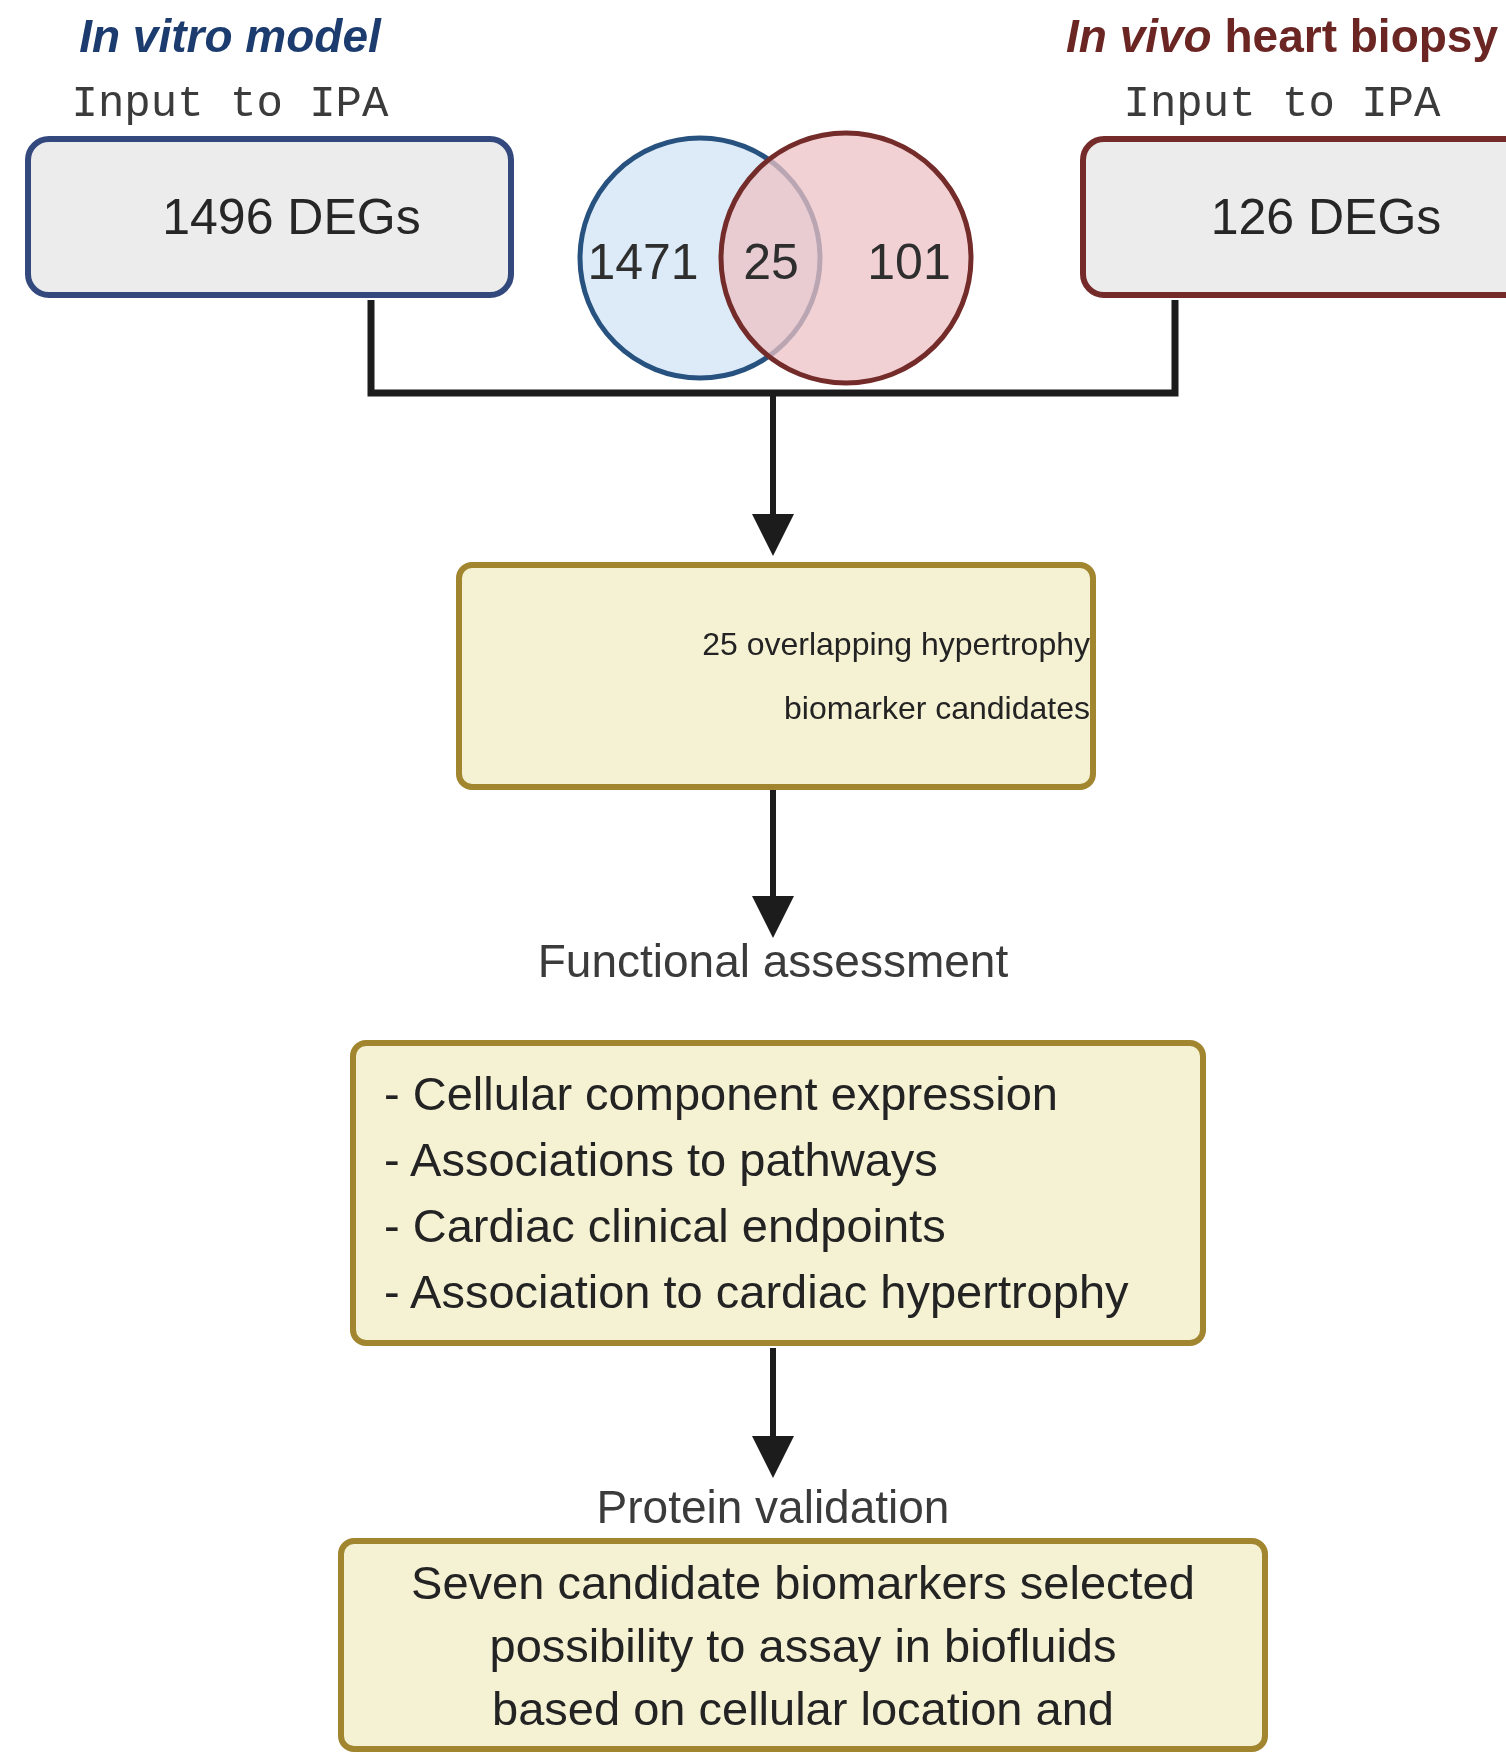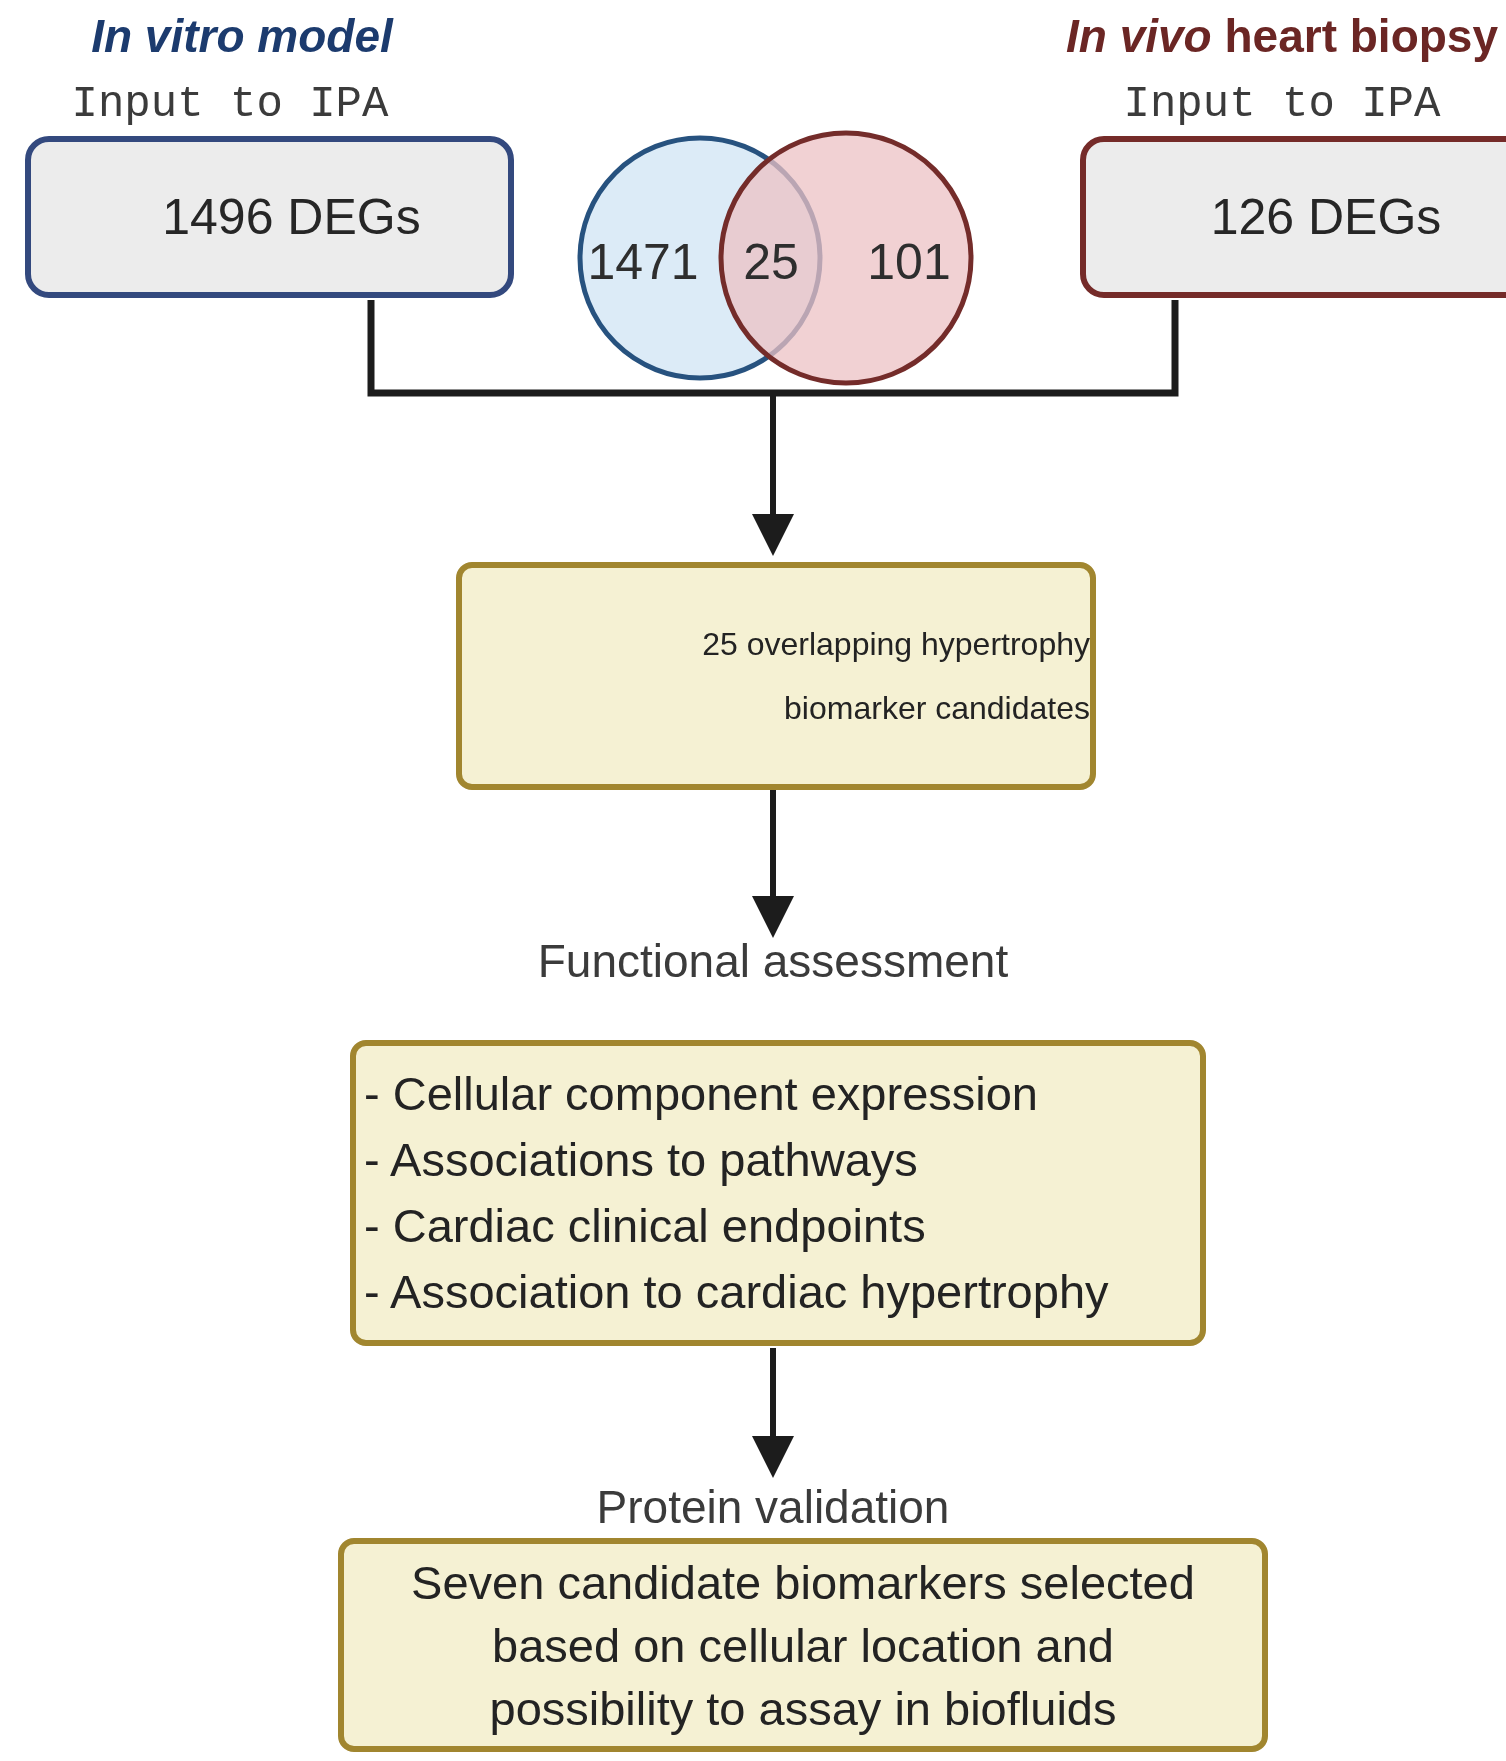--- a/index.html
+++ b/index.html
@@ -12,21 +12,21 @@
     --venn_red_fill:rgba(236,193,196,0.75); --venn_red_stroke:#742c2a;
   }
   html,body{margin:0;padding:0;background:#ffffff;}
   .canvas{
     position:relative;width:1506px;height:1761px;background:#fff;overflow:hidden;
     font-family:"Liberation Sans","DejaVu Sans",sans-serif;
   }
   .abs{position:absolute;}
   .center-text{text-align:center;}
   .branch-title{top:6px;width:460px;font-size:46px;font-weight:bold;line-height:60px;}
-  .branch-title.left{left:12px;color:var(--navy_text,#1c3b6e);font-style:italic;}
+  .branch-title.left{left:0;color:var(--navy_text,#1c3b6e);font-style:italic;}
   .branch-title.right{left:1052px;color:var(--maroon_text,#6b2624);}
   .branch-title.right .it{font-style:italic;}
   .branch-sub{top:76px;width:460px;font-size:44px;line-height:56px;color:var(--label_text,#3b3b3b);font-family:Liberation Mono, monospace;}
   .branch-sub.left{left:0;}
   .branch-sub.right{left:1052px;}
   .deg-box{
     top:136px;height:150px;background:var(--gray_fill,#ececec);
     border:6px solid;border-radius:24px;
     display:flex;align-items:center;justify-content:center;
     font-size:50px;color:#262626;padding-left:44px;
@@ -41,21 +41,21 @@
   .wires .venn-right{fill:var(--venn_red_fill,rgba(236,193,196,.75));stroke:var(--venn_red_stroke,#742c2a);stroke-width:5px;}
   .venn-num{
     transform:translate(-50%,-50%);font-size:50px;color:var(--venn_num,#2e2e2e);white-space:nowrap;
   }
   .ybox{
     background:var(--yellow_fill,#f5f1d3);border:6px solid var(--gold_border,#a1862f);
     border-radius:16px;color:var(--box_text,#232323);
     display:flex;flex-direction:column;justify-content:center;box-sizing:border-box;
   }
   .ybox.box1{left:456px;top:562px;width:640px;height:228px;align-items:flex-end;font-size:32px;line-height:64px;}
-  .ybox.box2{left:350px;top:1040px;width:856px;height:306px;padding-left:8px;font-size:47px;line-height:66px;}
+  .ybox.box2{left:350px;top:1040px;width:856px;height:306px;padding-left:28px;font-size:47px;line-height:66px;}
   .ybox.box3{left:318px;top:1538px;width:930px;height:214px;align-items:center;font-size:47px;line-height:63px;margin-left:20px;}
   .flow-label{left:273px;width:1000px;font-size:46px;line-height:54px;color:var(--label_text,#3b3b3b);}
   .flow-label.functional{top:934px;}
   .flow-label.protein{top:1480px;}
   .bullet{white-space:nowrap;}
 </style>
 </head>
 <body>
 
 <div class="canvas">
@@ -103,17 +103,17 @@
   <div class="abs ybox box2">
     <div class="bullet">- Cellular component expression</div>
     <div class="bullet">- Associations to pathways</div>
     <div class="bullet">- Cardiac clinical endpoints</div>
     <div class="bullet">- Association to cardiac hypertrophy</div>
   </div>
 
   <div class="abs flow-label protein center-text">Protein validation</div>
   <div class="abs ybox box3">
     <div>Seven candidate biomarkers selected</div>
+    <div>possibility to assay in biofluids</div>
     <div>based on cellular location and</div>
-    <div>possibility to assay in biofluids</div>
   </div>
 
 </div>
 
 </body></html>

